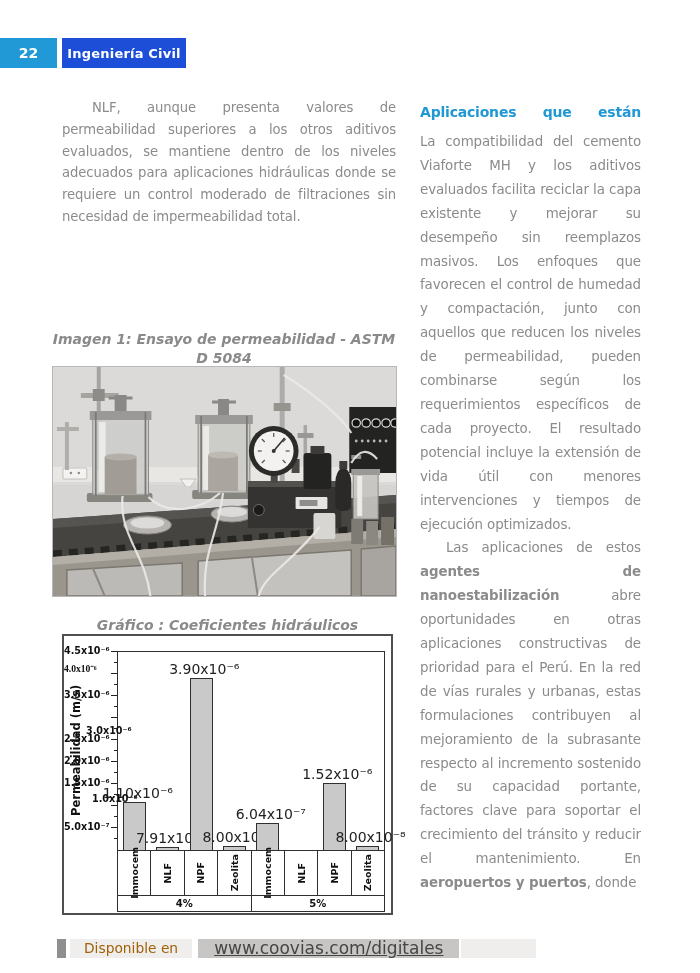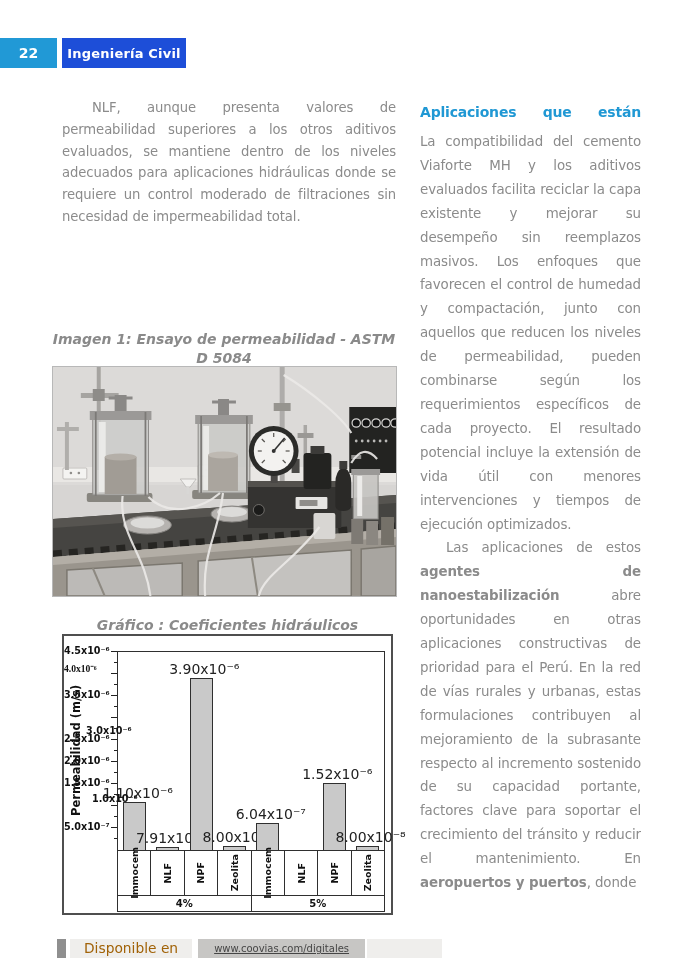--- a/index.html
+++ b/index.html
@@ -63,21 +63,21 @@
   .rc-heading .l1{text-align:justify;text-align-last:justify;}
   .right-col p{margin:0;color:#8b8b8b;font-size:13.4px;line-height:23.9px;
     text-align:justify;letter-spacing:-0.1px;}
   .right-col p.indent{text-indent:26px;}
   .b{font-weight:bold;}
   
   .footer{position:absolute;left:57px;top:939px;height:19px;display:flex;align-items:stretch;}
   .footer-marker{width:9px;background:#8f8f8f;margin-right:4px;}
   .footer-label{background:#efeeec;color:#a16207;font-size:13.8px;line-height:19px;
     padding:0 14px;}
-  .footer-url{background:#c7c6c4;color:#454545;font-size:10px;line-height:19px;
+  .footer-url{background:#c7c6c4;color:#454545;font-size:17px;line-height:19px;
     padding:0 16px;margin-left:6px;text-decoration:underline;cursor:pointer;}
   .footer-strip{width:75px;background:#efeeec;margin-left:2px;}
 </style>
 </head>
 <body>
 
 <div class="header">
   <div class="page-num">22</div>
   <div class="section-tag">Ingeniería Civil</div>
 </div>

